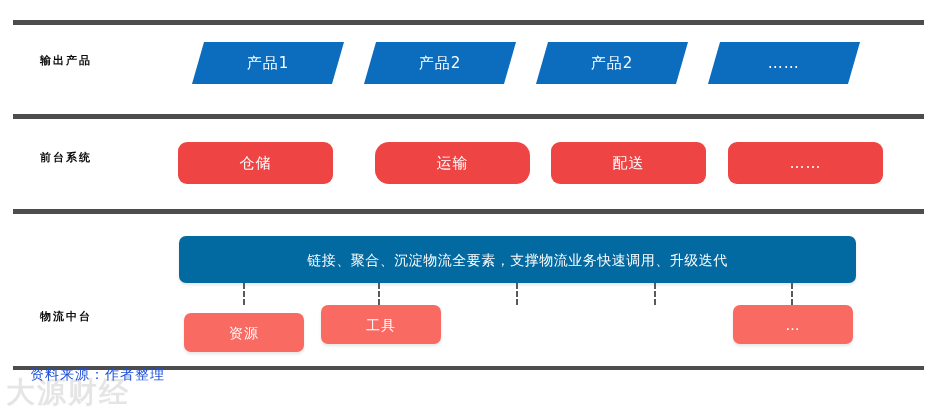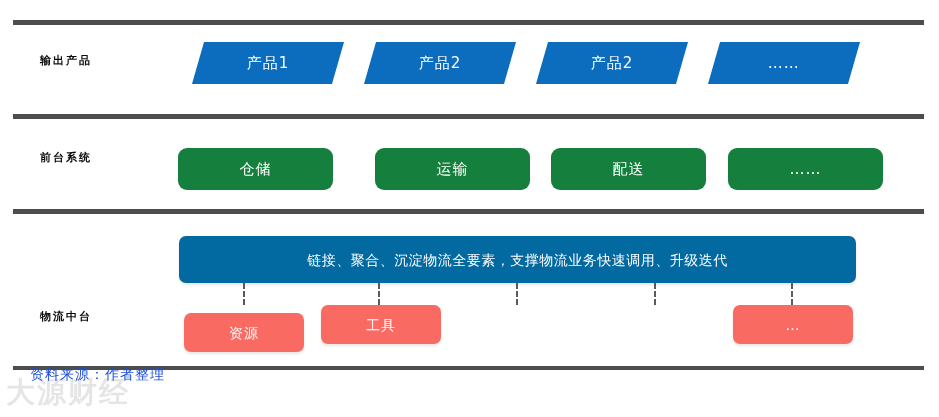--- a/index.html
+++ b/index.html
@@ -79,37 +79,37 @@
   
   #row-frontend {
     position: absolute;
     top: 142px;
     left: 178px;
     height: 42px;
     width: 730px;
   }
   .rbox {
     position: absolute;
-    top: 6px;
+    top: 0;
     height: 42px;
     width: 155px;
-    background: #15803d;
+    background: #ef4444;
     border-radius: 9px;
     display: flex;
     align-items: center;
     justify-content: center;
   }
   .rbox > span {
     color: #ffffff;
     font-size: 15px;
     letter-spacing: 1px;
     line-height: 1;
   }
   .rbox.f0 { left: 0px; }
-  .rbox.f1 { left: 197px; }
+  .rbox.f1 { left: 197px; border-radius: 14px; }
   .rbox.f2 { left: 373px; }
   .rbox.f3 { left: 550px; }
 
   
   #banner-red {
     position: absolute;
     top: 236px;
     left: 179px;
     width: 677px;
     height: 47px;

